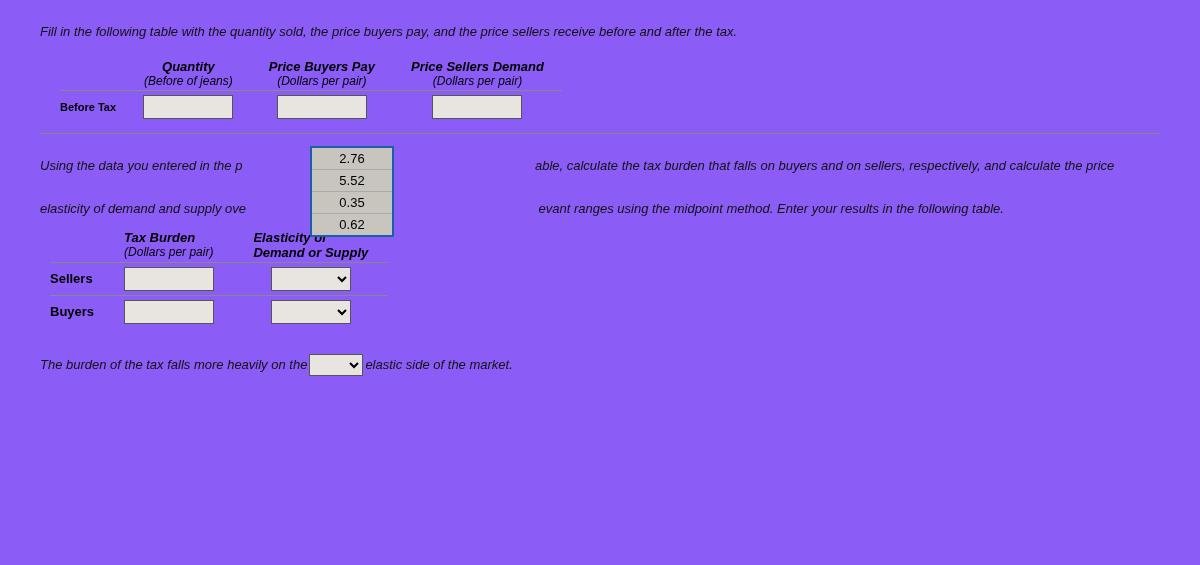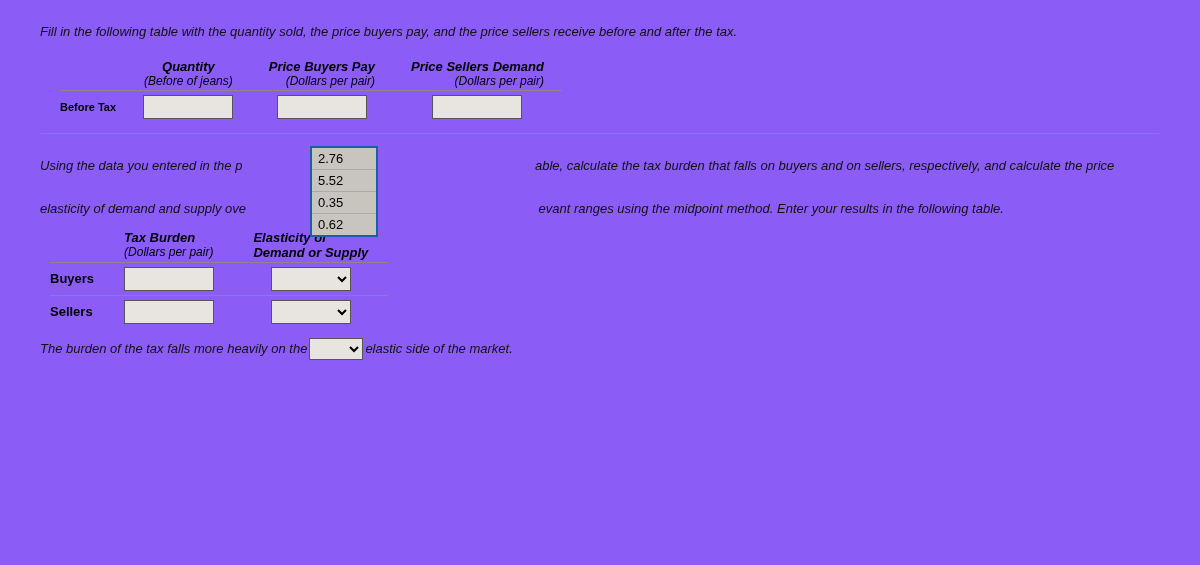--- a/index.html
+++ b/index.html
@@ -34,21 +34,21 @@
     .top-table-wrapper {
       margin-bottom: 10px;
     }
 
     .top-table {
       border-collapse: collapse;
       margin-left: 20px;
     }
 
     .top-table th {
-      text-align: right;
+      text-align: center;
       font-weight: bold;
       font-style: italic;
       font-size: 13px;
       padding: 2px 18px;
       border: none;
     }
 
     .top-table th.qty-header {
       text-align: center;
     }
@@ -113,21 +113,22 @@
     .popup-container {
       position: absolute;
       left: 270px;
       top: -10px;
       z-index: 10;
     }
 
     .popup-box {
       border: 2px solid #1a5fa8;
       background: #c8c4be;
-      width: 68px;
+      width: 84px;
+      text-align: center;
     }
 
     .popup-box .popup-row {
       padding: 3px 6px;
       font-size: 13px;
       font-style: normal;
       border-bottom: 1px solid #aaa;
       cursor: pointer;
     }
 
@@ -192,21 +193,21 @@
     .dropdown-cell select {
       width: 80px;
       height: 24px;
       background: #e8e4e0;
       border: 1px solid #555;
       font-size: 12px;
     }
 
     
     .footer-sentence {
-      margin-top: 10px;
+      margin-top: 26px;
       font-style: italic;
       font-size: 13px;
       color: #111;
       display: flex;
       align-items: center;
       gap: 2px;
     }
 
     .footer-sentence select {
       height: 22px;
@@ -292,34 +293,34 @@
             <div class="sub-header">(Dollars per pair)</div>
           </th>
           <th>
             <div>Elasticity of</div>
             <div>Demand or Supply</div>
           </th>
         </tr>
       </thead>
       <tbody>
         <tr>
-          <td class="row-label">Buyers</td>
+          <td class="row-label">Sellers</td>
           <td class="input-cell">
             <input type="text" value="" style="">
           </td>
           <td class="dropdown-cell">
             <select>
               <option value=""></option>
               <option value="demand">demand</option>
               <option value="supply">supply</option>
             </select>
           </td>
         </tr>
         <tr>
-          <td class="row-label">Sellers</td>
+          <td class="row-label">Buyers</td>
           <td class="input-cell">
             <input type="text" value="" style="">
           </td>
           <td class="dropdown-cell">
             <select>
               <option value=""></option>
               <option value="demand">demand</option>
               <option value="supply">supply</option>
             </select>
           </td>

